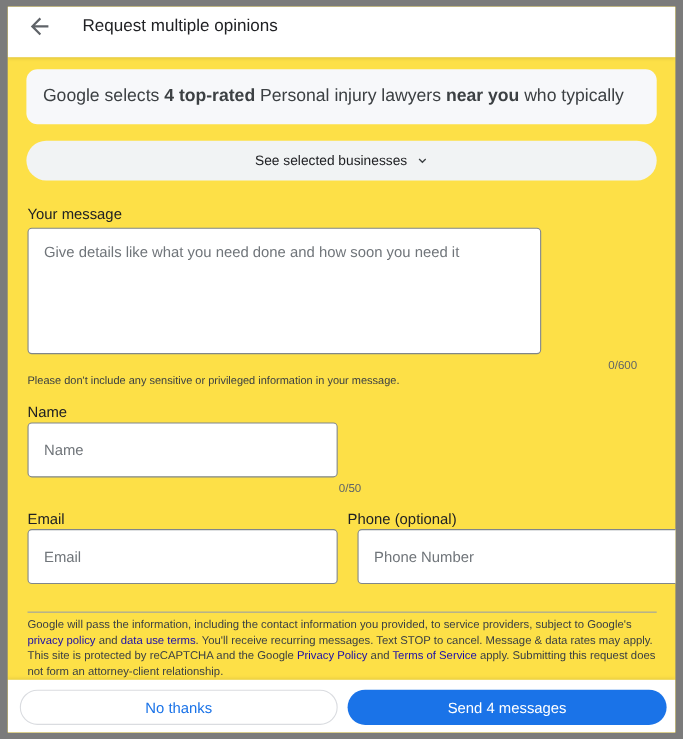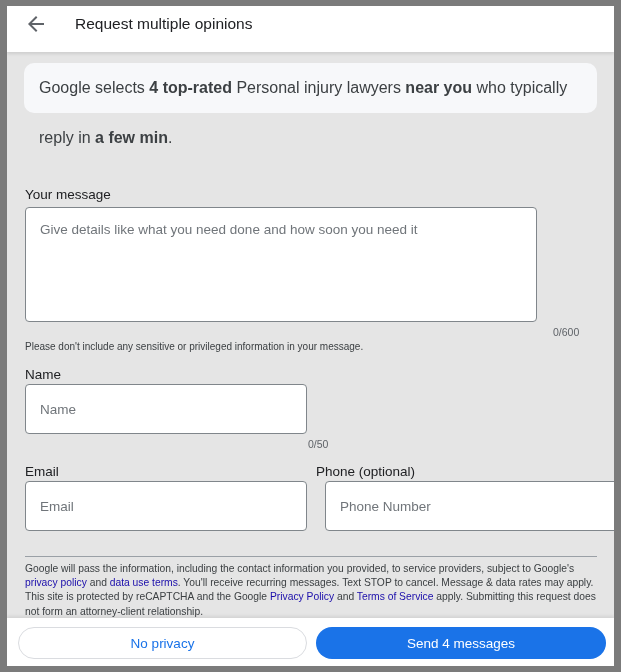--- a/index.html
+++ b/index.html
@@ -1,20 +1,20 @@
 <!DOCTYPE html>
 <html><head>
 <meta charset="utf-8">
 <style>
   * { box-sizing: border-box; margin: 0; padding: 0; }
   html, body { width: 621px; height: 672px; overflow: hidden; background: #7b7b7b; }
   body { font-family: "Liberation Sans", sans-serif; color: #202124; }
   .frame {
     position: absolute; left: 7px; top: 6px; width: 607px; height: 660px;
-    background: #e5e5e5; overflow: hidden;
+    background: #fde047; overflow: hidden;
   }
   .header {
     position: absolute; left: 0; top: 0; width: 100%; height: 46px;
     background: #fff; box-shadow: 0 2px 3px rgba(0,0,0,0.10);
     z-index: 2;
   }
   .back-btn {
     position: absolute; left: 17px; top: 6px; width: 24px; height: 24px; cursor: pointer;
   }
   .header-title {
@@ -70,38 +70,44 @@
     <div class="back-btn">
       <svg width="24" height="24" viewBox="0 0 24 24">
         <path d="M20 11H7.83l5.59-5.59L12 4l-8 8 8 8 1.41-1.41L7.83 13H20v-2z" fill="#5f6368"></path>
       </svg>
     </div>
     <div class="header-title">Request multiple opinions</div>
   </div>
 
   <div class="info-box"><span>Google selects </span><b>4 top-rated</b><span> Personal injury lawyers </span><b>near you</b><span> who typically reply in </span><b>a few min</b><span>.</span></div>
 
+  <button class="see-btn">
+    <span>See selected businesses</span>
+    <svg class="chev" viewBox="0 0 10 10">
+      <path d="M2 3.5 L5 6.5 L8 3.5" stroke="#3c4043" stroke-width="1.2" fill="none"></path>
+    </svg>
+  </button>
 
   <div class="label" style="left:18px; top:181px;">Your message</div>
-  <textarea class="field" style="left: 18px; top: 201px; width: 512px; height: 115px;" placeholder="Give details like what you need done and how soon you need it"></textarea>
+  <textarea class="field" style="left: 18px; top: 201px; width: 467px; height: 115px;" placeholder="Give details like what you need done and how soon you need it"></textarea>
   <div class="counter" style="left:546px; top:320px;">0/600</div>
   <div class="note" style="left:18px; top:335px;">Please don't include any sensitive or privileged information in your message.</div>
 
   <div class="label" style="left:18px; top:361px;">Name</div>
   <input class="field" style="left: 18px; top: 378px; width: 282px; height: 50px;" placeholder="Name">
   <div class="counter" style="left:261px; top:432px;margin-left:40px;">0/50</div>
 
   <div class="label" style="left:18px; top:458px;">Email</div>
   <input class="field" style="left: 18px; top: 475px; width: 282px; height: 50px;" placeholder="Email">
 
   <div class="label" style="left:309px; top:458px;">Phone (optional)</div>
   <input class="field" style="left: 318px; top: 475px; width: 330px; height: 50px;" placeholder="Phone Number">
 
   <div class="divider"></div>
 
   <div class="legal"><span>Google will pass the information, including the contact information you provided, to service providers, subject to Google's </span><a>privacy policy</a><span> and </span><a>data use terms</a><span>. You'll receive recurring messages. Text STOP to cancel. Message &amp; data rates may apply. This site is protected by reCAPTCHA and the Google </span><a>Privacy Policy</a><span> and </span><a>Terms of Service</a><span> apply. Submitting this request does not form an attorney-client relationship.</span></div>
 
   <div class="footer">
-    <button class="btn btn-secondary">No privacy</button>
+    <button class="btn btn-secondary">No thanks</button>
     <button class="btn btn-primary">Send 4 messages</button>
   </div>
 
 </div>
 
 </body></html>

